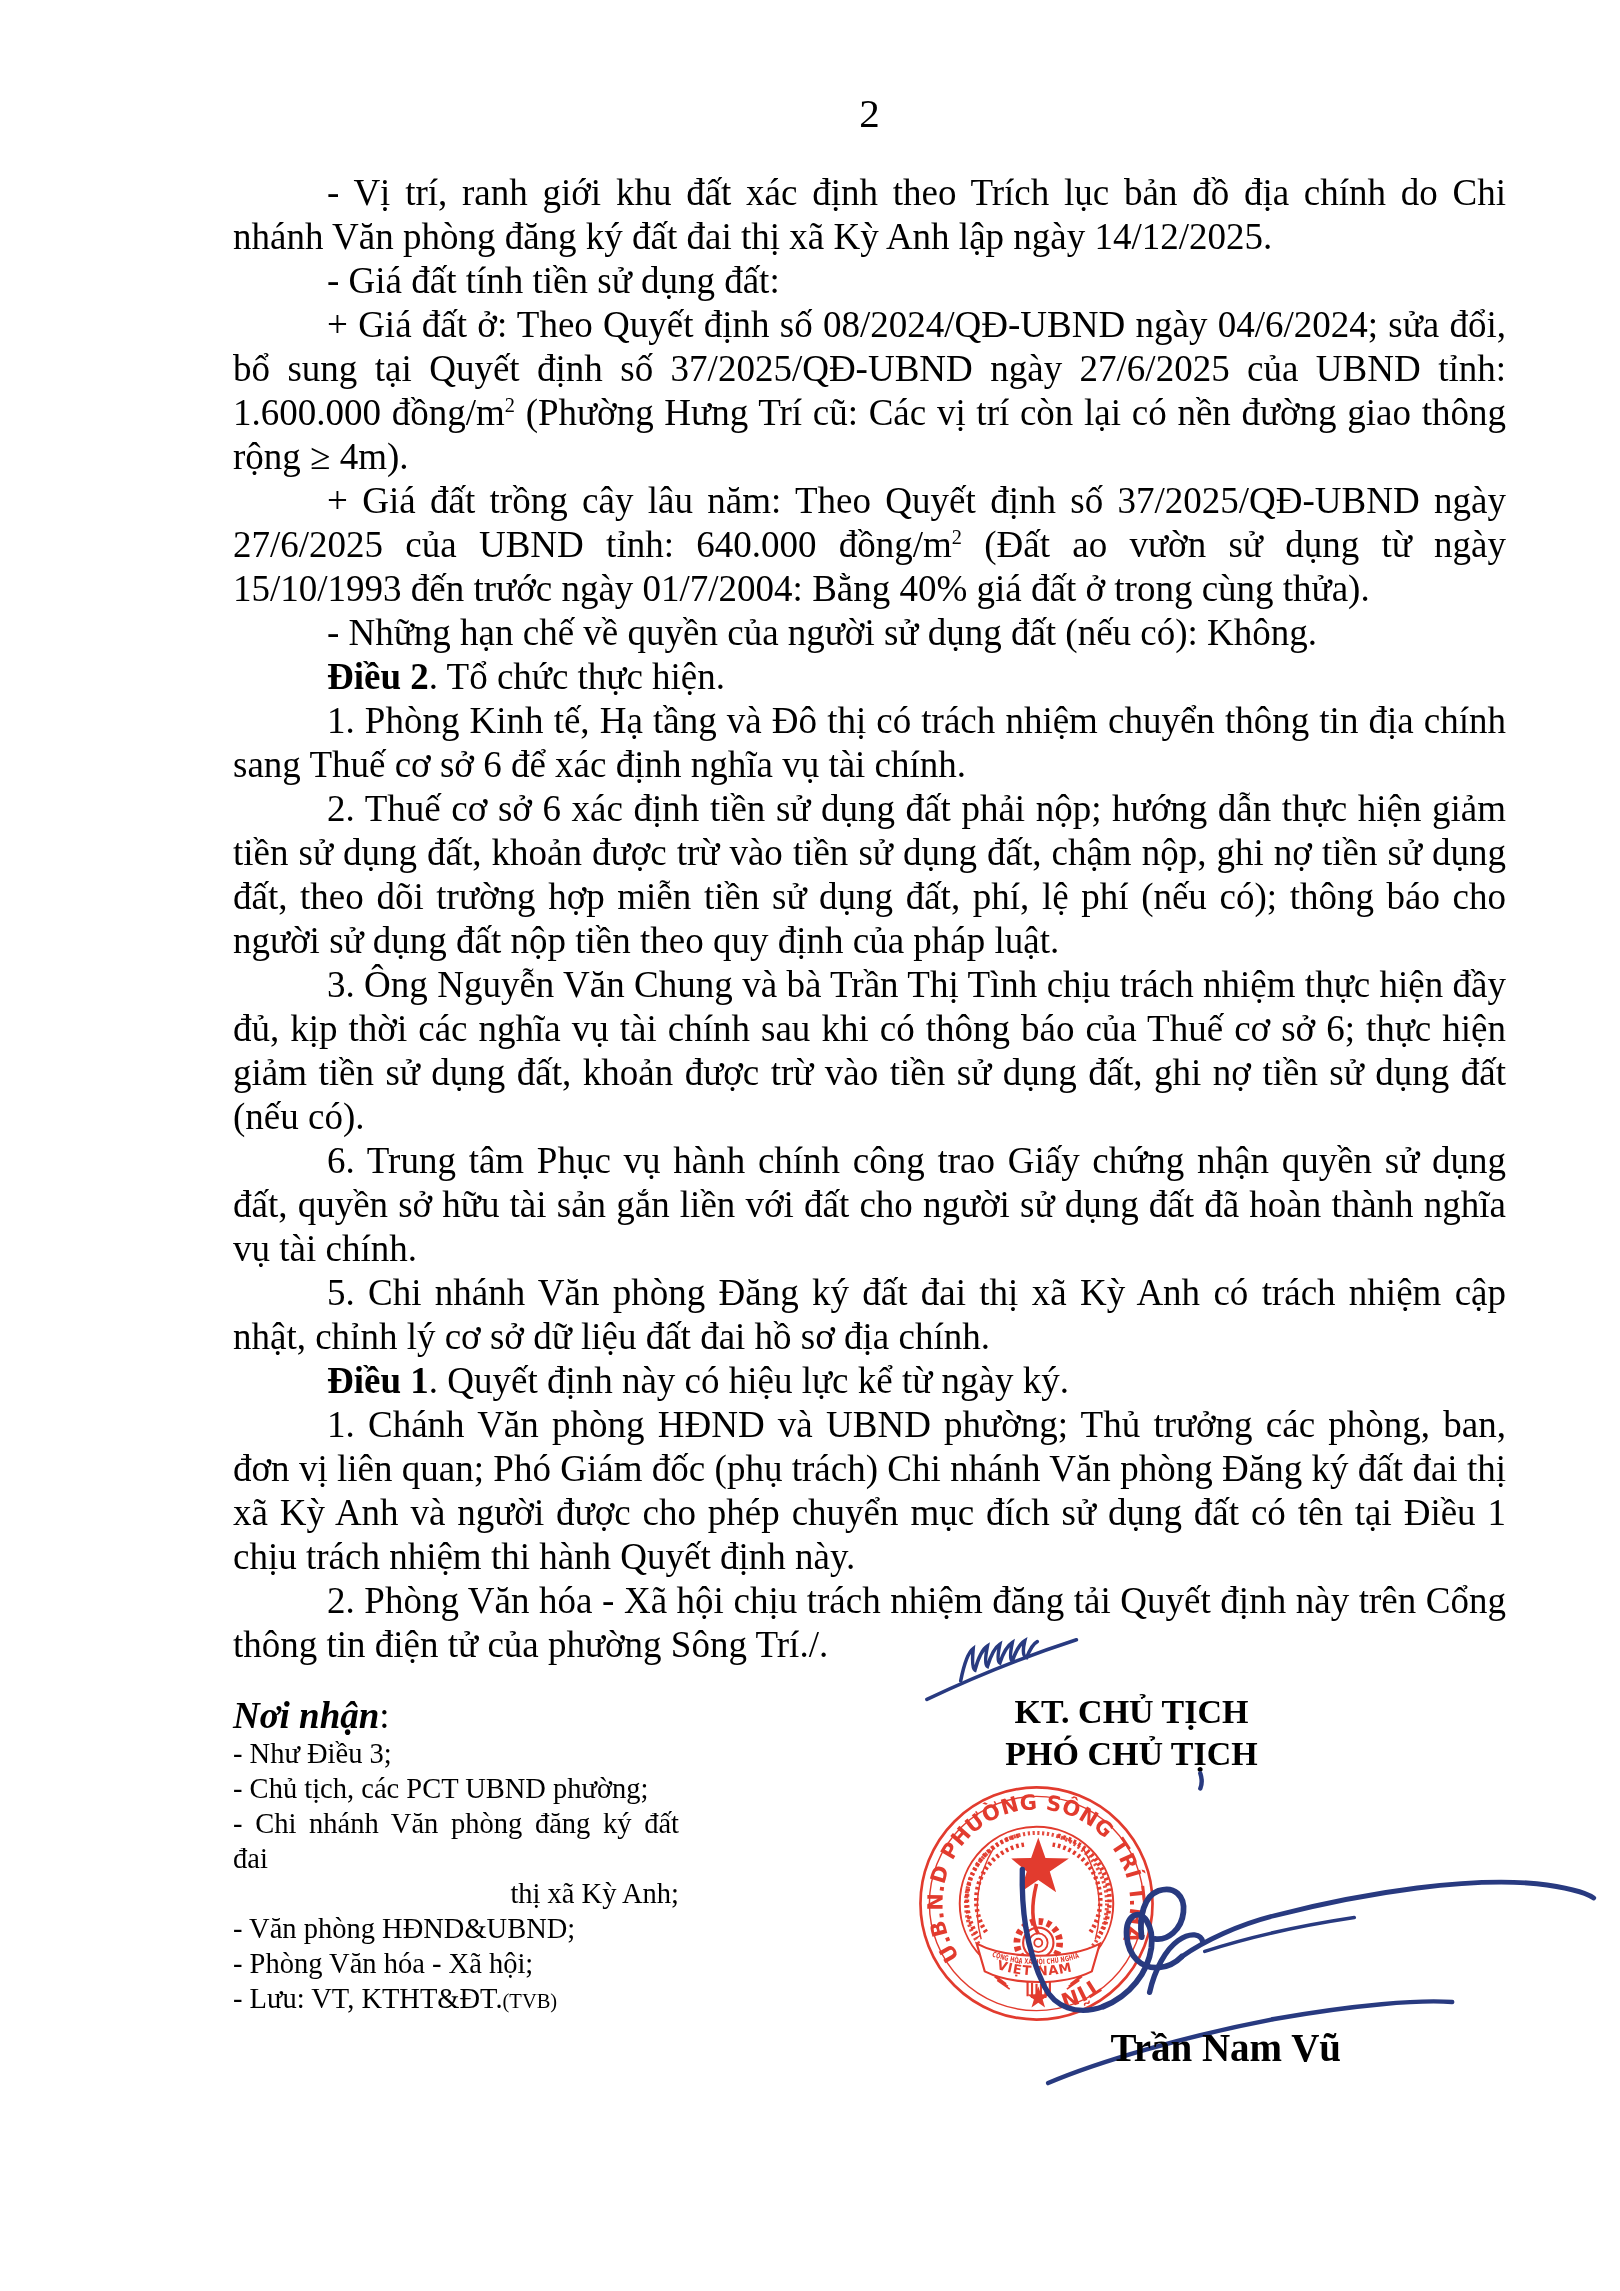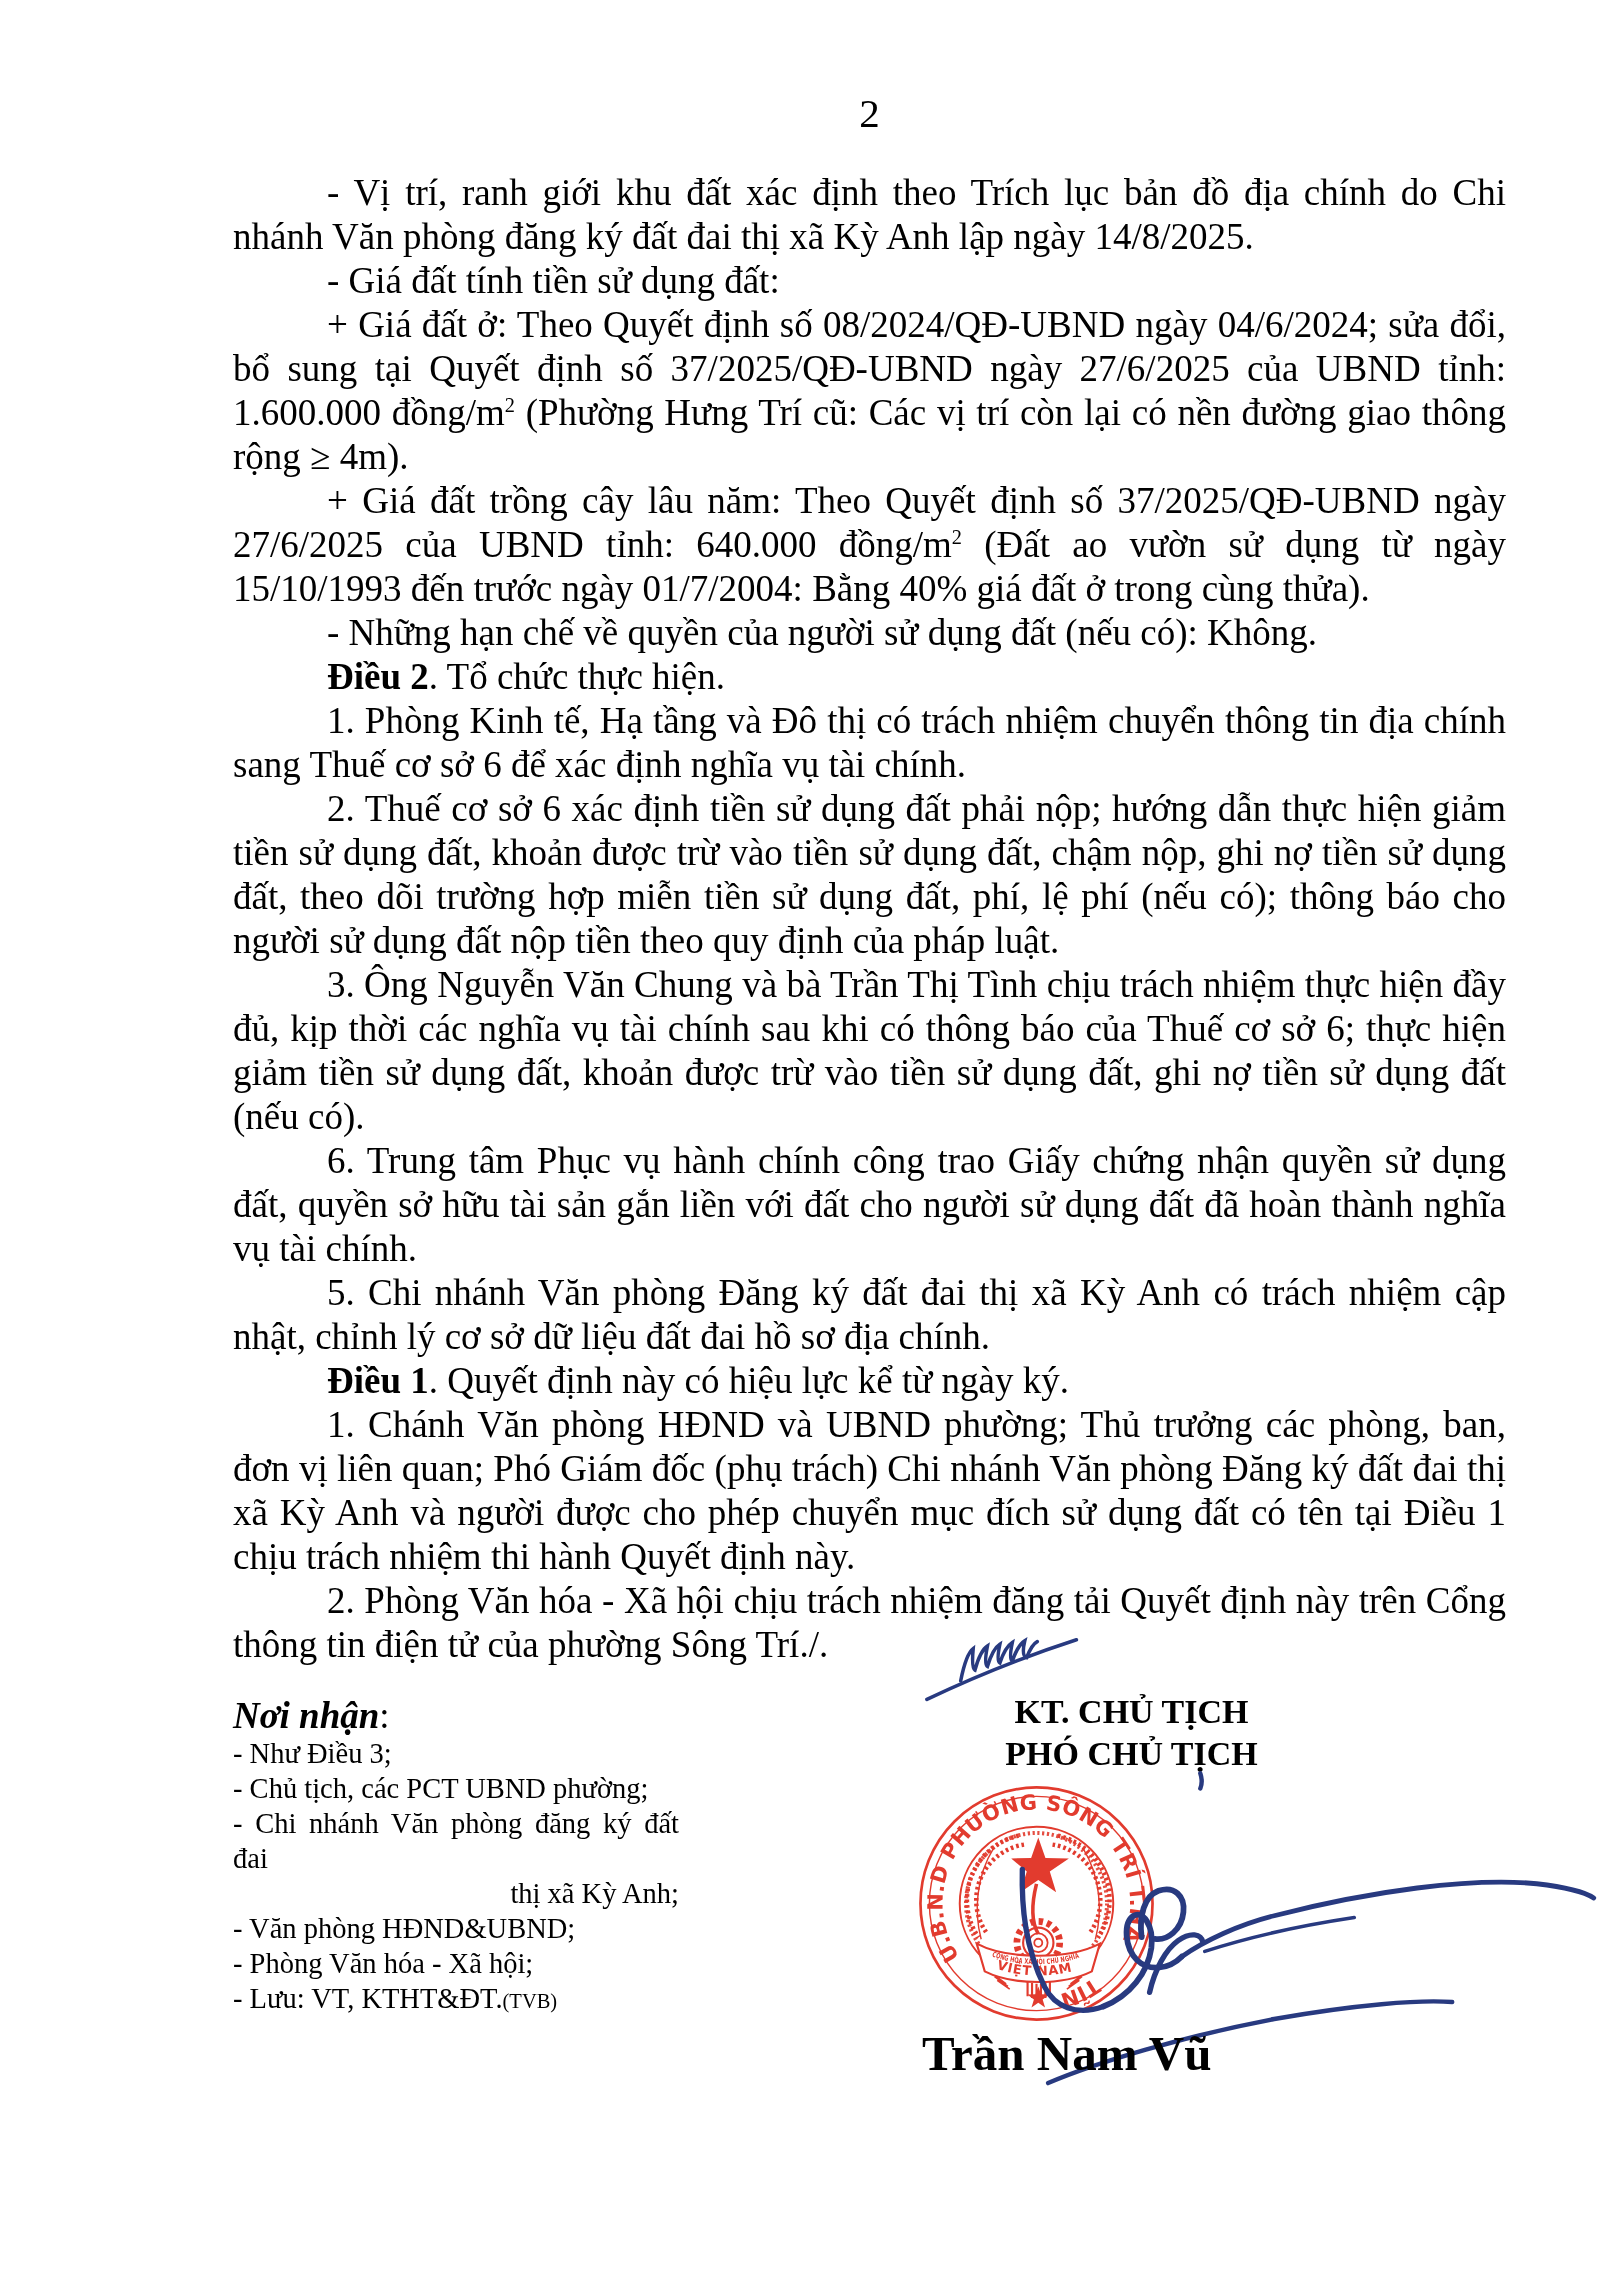--- a/index.html
+++ b/index.html
@@ -29,36 +29,36 @@
   .nn-item.justify{text-align:justify;text-align-last:justify;}
   .nn-item.indent{padding-left:15px;text-align:right;}
   .nn-small{font-size:20.5px;}
   
   .signer-title{
     position:absolute;left:940px;top:1691px;width:383px;
     text-align:center;font-weight:bold;font-size:34px;line-height:42px;
   }
   .signer-name{
     position:absolute;left:922px;top:2025px;width:419px;
-    text-align:left;font-weight:bold;font-size:49px;
+    text-align:right;font-weight:bold;font-size:39px;
   }
   .seal-svg{position:absolute;left:916px;top:1783px;width:241px;height:241px;}
   .signature-svg{position:absolute;left:980px;top:1760px;width:640px;height:356px;}
   .squiggle-svg{position:absolute;left:918px;top:1622px;width:178px;height:89px;}
   .seal-ring-font{font-family:"DejaVu Sans","Liberation Sans",sans-serif;font-weight:bold;}
 </style>
 </head>
 <body>
 
 <div class="page">
 
   <div class="page-number">2</div>
 
   <div class="content" id="paragraphs">
-      <p>- Vị trí, ranh giới khu đất xác định theo Trích lục bản đồ địa chính do Chi nhánh Văn phòng đăng ký đất đai thị xã Kỳ Anh lập ngày 14/8/2025.</p>
+      <p>- Vị trí, ranh giới khu đất xác định theo Trích lục bản đồ địa chính do Chi nhánh Văn phòng đăng ký đất đai thị xã Kỳ Anh lập ngày 14/12/2025.</p>
       <p>- Giá đất tính tiền sử dụng đất:</p>
       <p>+ Giá đất ở: Theo Quyết định số 08/2024/QĐ-UBND ngày 04/6/2024; sửa đổi, bổ sung tại Quyết định số 37/2025/QĐ-UBND ngày 27/6/2025 của UBND tỉnh: 1.600.000 đồng/m<sup>2</sup> (Phường Hưng Trí cũ: Các vị trí còn lại có nền đường giao thông rộng ≥ 4m).</p>
       <p>+ Giá đất trồng cây lâu năm: Theo Quyết định số 37/2025/QĐ-UBND ngày 27/6/2025 của UBND tỉnh: 640.000 đồng/m<sup>2</sup> (Đất ao vườn sử dụng từ ngày 15/10/1993 đến trước ngày 01/7/2004: Bằng 40% giá đất ở trong cùng thửa).</p>
       <p>- Những hạn chế về quyền của người sử dụng đất (nếu có): Không.</p>
       <p><b>Điều 2</b>. Tổ chức thực hiện.</p>
       <p>1. Phòng Kinh tế, Hạ tầng và Đô thị có trách nhiệm chuyển thông tin địa chính sang Thuế cơ sở 6 để xác định nghĩa vụ tài chính.</p>
       <p>2. Thuế cơ sở 6 xác định tiền sử dụng đất phải nộp; hướng dẫn thực hiện giảm tiền sử dụng đất, khoản được trừ vào tiền sử dụng đất, chậm nộp, ghi nợ tiền sử dụng đất, theo dõi trường hợp miễn tiền sử dụng đất, phí, lệ phí (nếu có); thông báo cho người sử dụng đất nộp tiền theo quy định của pháp luật.</p>
       <p>3. Ông Nguyễn Văn Chung và bà Trần Thị Tình chịu trách nhiệm thực hiện đầy đủ, kịp thời các nghĩa vụ tài chính sau khi có thông báo của Thuế cơ sở 6; thực hiện giảm tiền sử dụng đất, khoản được trừ vào tiền sử dụng đất, ghi nợ tiền sử dụng đất (nếu có).</p>
       <p>6. Trung tâm Phục vụ hành chính công trao Giấy chứng nhận quyền sử dụng đất, quyền sở hữu tài sản gắn liền với đất cho người sử dụng đất đã hoàn thành nghĩa vụ tài chính.</p>
       <p>5. Chi nhánh Văn phòng Đăng ký đất đai thị xã Kỳ Anh có trách nhiệm cập nhật, chỉnh lý cơ sở dữ liệu đất đai hồ sơ địa chính.</p>

